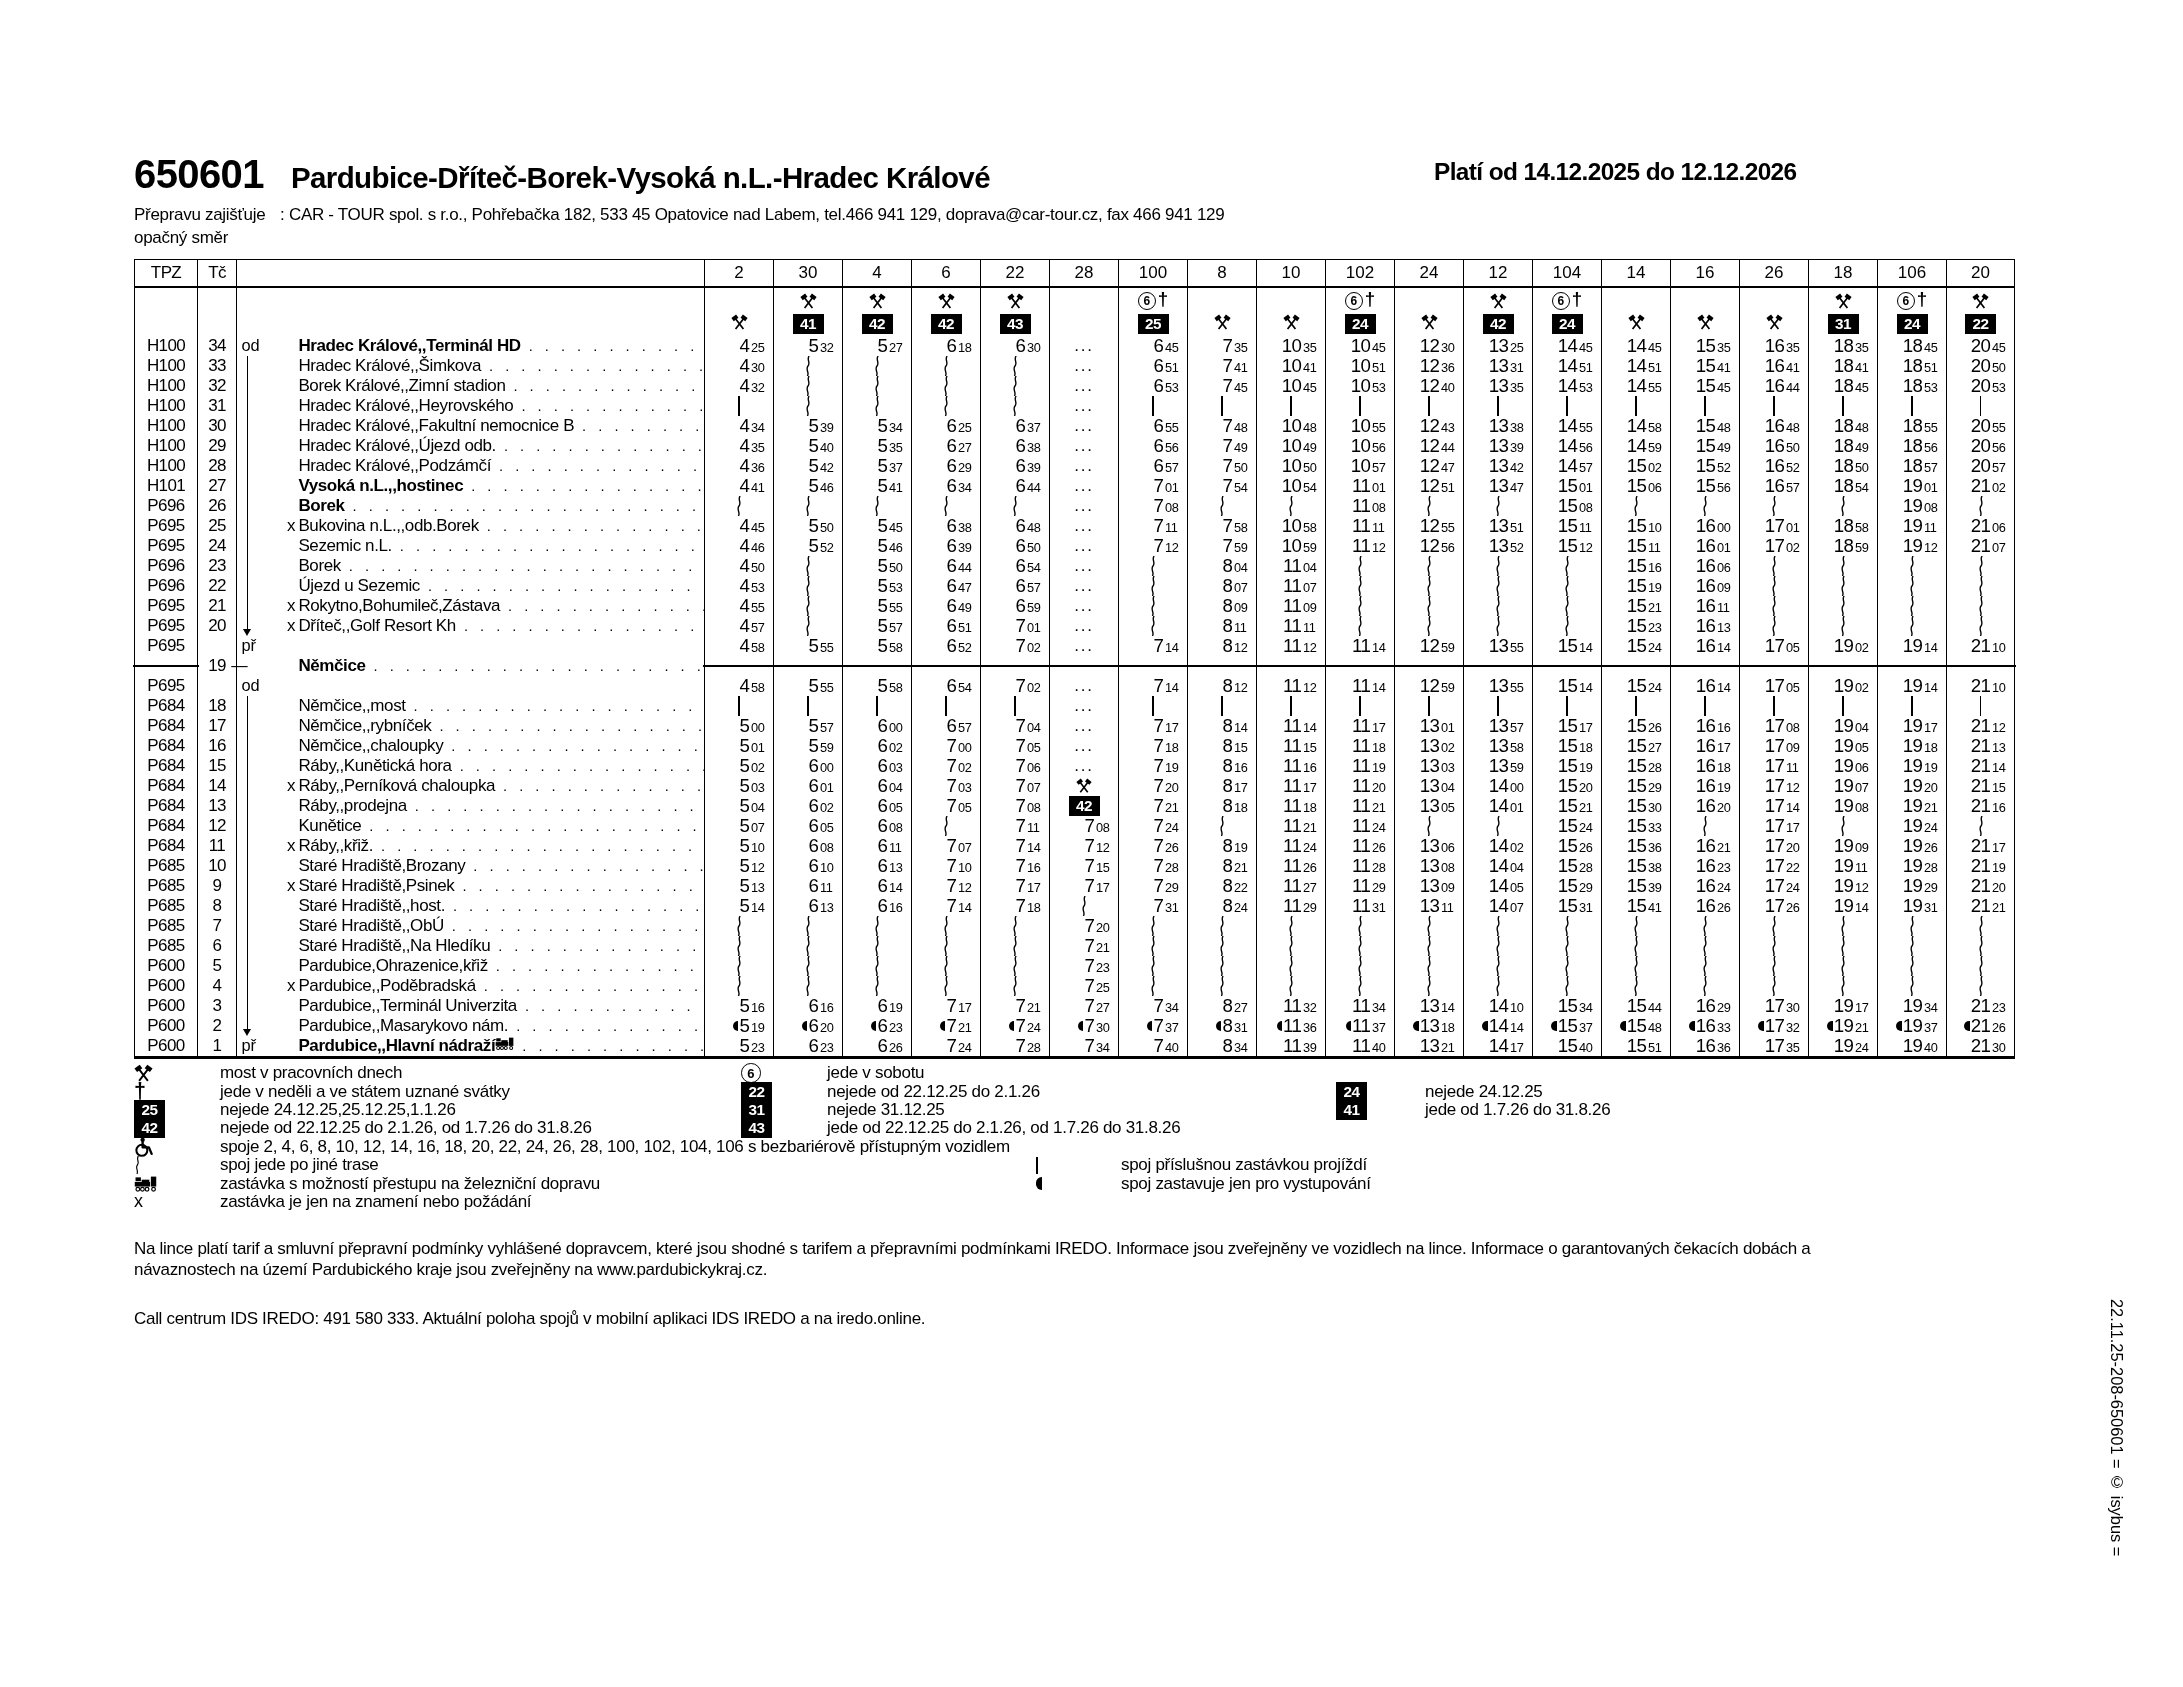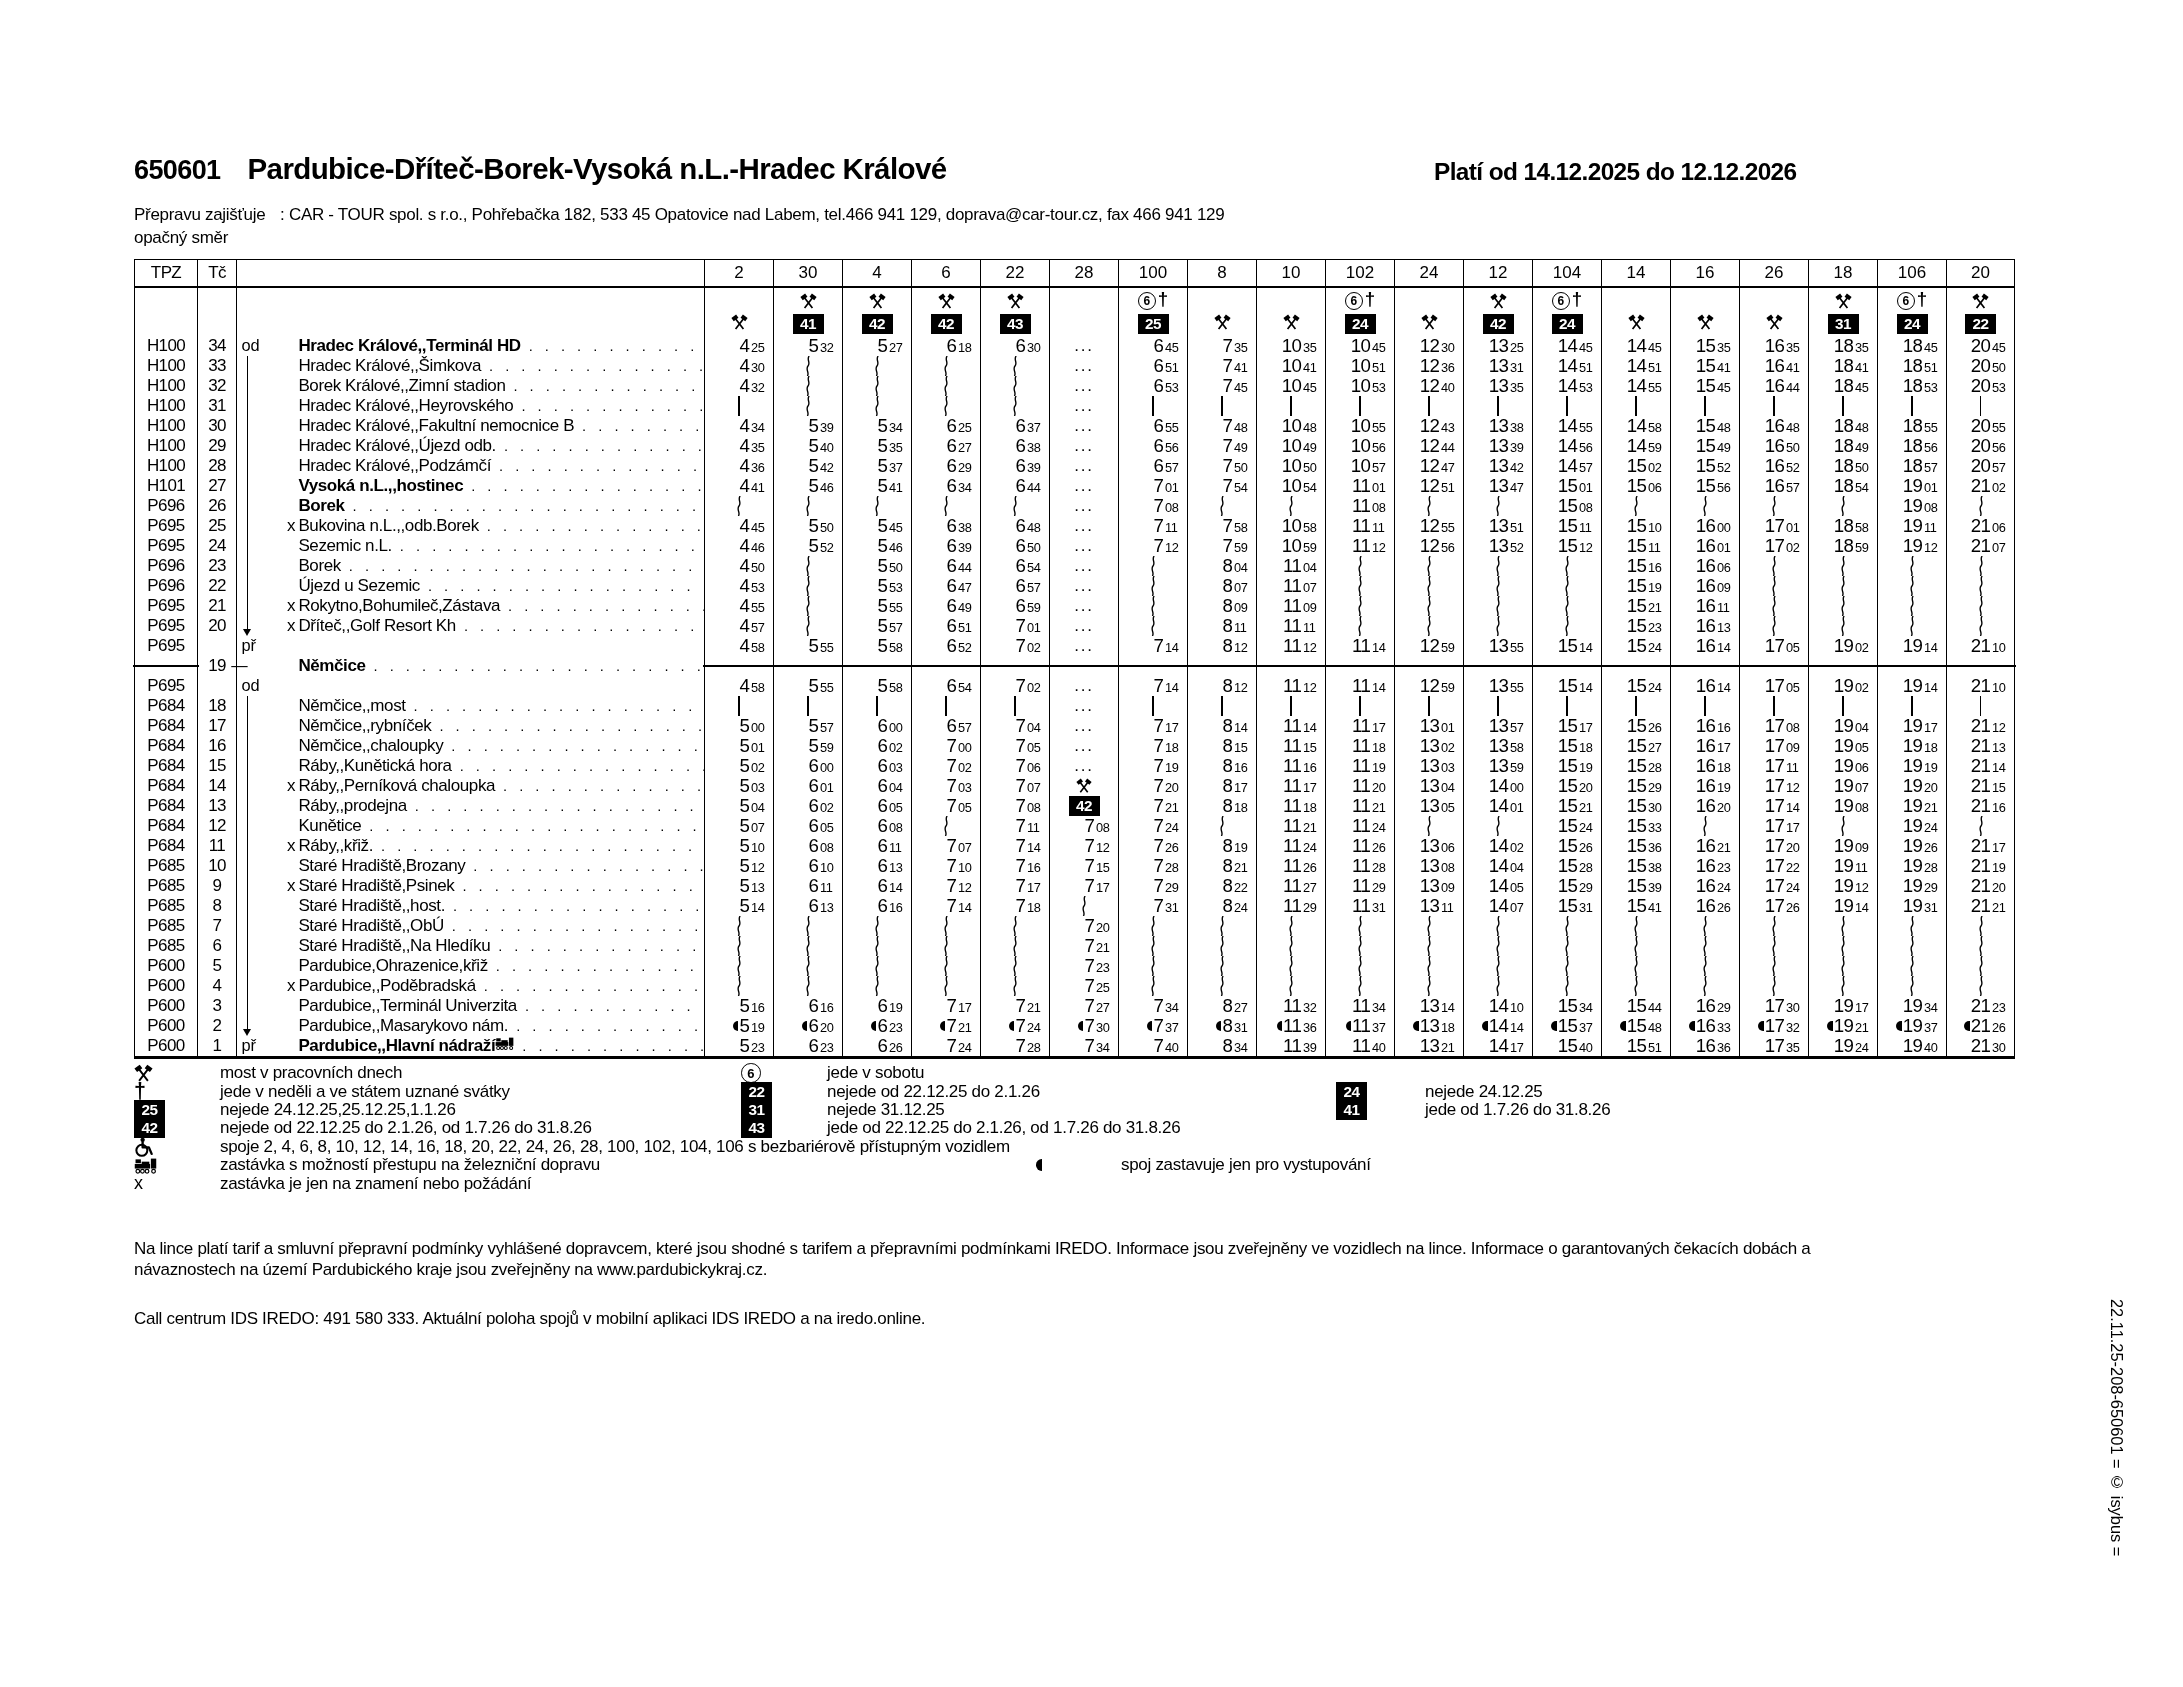--- a/index.html
+++ b/index.html
@@ -1,20 +1,20 @@
 <!DOCTYPE html>
 <html style="font-size:9px"><head>
 <meta charset="utf-8">
 <style>
   html,body{margin:0;padding:0;background:#fff;}
   body{width:2183px;height:1687px;position:relative;font-family:"Liberation Sans",sans-serif;color:#000;overflow:hidden;}
 
   
   #title-row{position:absolute;left:134px;top:152px;width:1928px;white-space:nowrap;}
-  #t-code{font-size:27px;font-weight:bold;letter-spacing:-0.6px;}
+  #t-code{font-size:40px;font-weight:bold;letter-spacing:-0.6px;}
   #t-route{font-size:29.5px;font-weight:bold;letter-spacing:-0.6px;margin-left:27px;}
   #t-validity{position:absolute;left:1300px;top:5.7px;font-size:24.4px;font-weight:bold;letter-spacing:-0.6px;}
   #operator-row{position:absolute;left:134px;top:205px;font-size:17px;letter-spacing:-0.3px;white-space:nowrap;}
   #operator-row .lbl{margin-right:14.7px;}
   #direction-note{position:absolute;left:134px;top:228px;font-size:17px;letter-spacing:-0.3px;}
 
   
   #timetable{position:absolute;left:134px;top:259px;border-bottom:3.4px solid #000;}
   .thead{display:flex;border-top:1.7px solid #000;border-bottom:2.8px solid #000;height:26px;}
   .symband{display:flex;height:48px;}
@@ -4905,20 +4905,32 @@
         <svg width="20.4" height="20.4" viewBox="0 0 26 26">
           <circle cx="10" cy="17" r="7" fill="none" stroke="#000" stroke-width="2.6"></circle>
           <circle cx="11" cy="3.6" r="2.8" fill="#000"></circle>
           <path d="M11 6.5 L11 13.2 L19 13.2 L22.5 21.5" fill="none" stroke="#000" stroke-width="3" stroke-linecap="round" stroke-linejoin="round"></path>
         </svg>
       </span>
       <span class="litem ltext" style="left:86px;">spoje 2, 4, 6, 8, 10, 12, 14, 16, 18, 20, 22, 24, 26, 28, 100, 102, 104, 106  s bezbariérově přístupným vozidlem</span>
     </div>
     <div class="lrow">
       <span class="litem lsym" style="left:0px;">
+        <svg class="sqg" width="6.8" style="height:18px;" viewBox="0 0 14 36" preserveAspectRatio="none">
+          <path d="M9 0 C4 6 12 12 7 18 C2 24 10 30 6 36" stroke="#000" stroke-width="2.4" fill="none"></path>
+        </svg>
+      </span>
+      <span class="litem ltext" style="left:86px;">spoj jede po jiné trase</span>
+      <span class="litem lsym" style="left:902px;">
+        <span class="vbar2"></span>
+      </span>
+      <span class="litem ltext" style="left:987px;">spoj příslušnou zastávkou projíždí</span>
+    </div>
+    <div class="lrow">
+      <span class="litem lsym" style="left:0px;">
         <svg width="23" height="17" viewBox="0 0 30 22">
           <rect x="2" y="3" width="7" height="5" fill="#000"></rect>
           <rect x="10" y="6" width="10" height="5" fill="#000"></rect>
           <rect x="1" y="9" width="20" height="6" fill="#000"></rect>
           <rect x="22" y="2" width="7" height="13" fill="#000"></rect>
           <circle cx="5" cy="18.5" r="2.4" fill="none" stroke="#000" stroke-width="1.6"></circle>
           <circle cx="11" cy="18.5" r="2.4" fill="none" stroke="#000" stroke-width="1.6"></circle>
           <circle cx="17" cy="18.5" r="2.4" fill="none" stroke="#000" stroke-width="1.6"></circle>
           <circle cx="25.5" cy="18.5" r="2.4" fill="none" stroke="#000" stroke-width="1.6"></circle>
         </svg>

